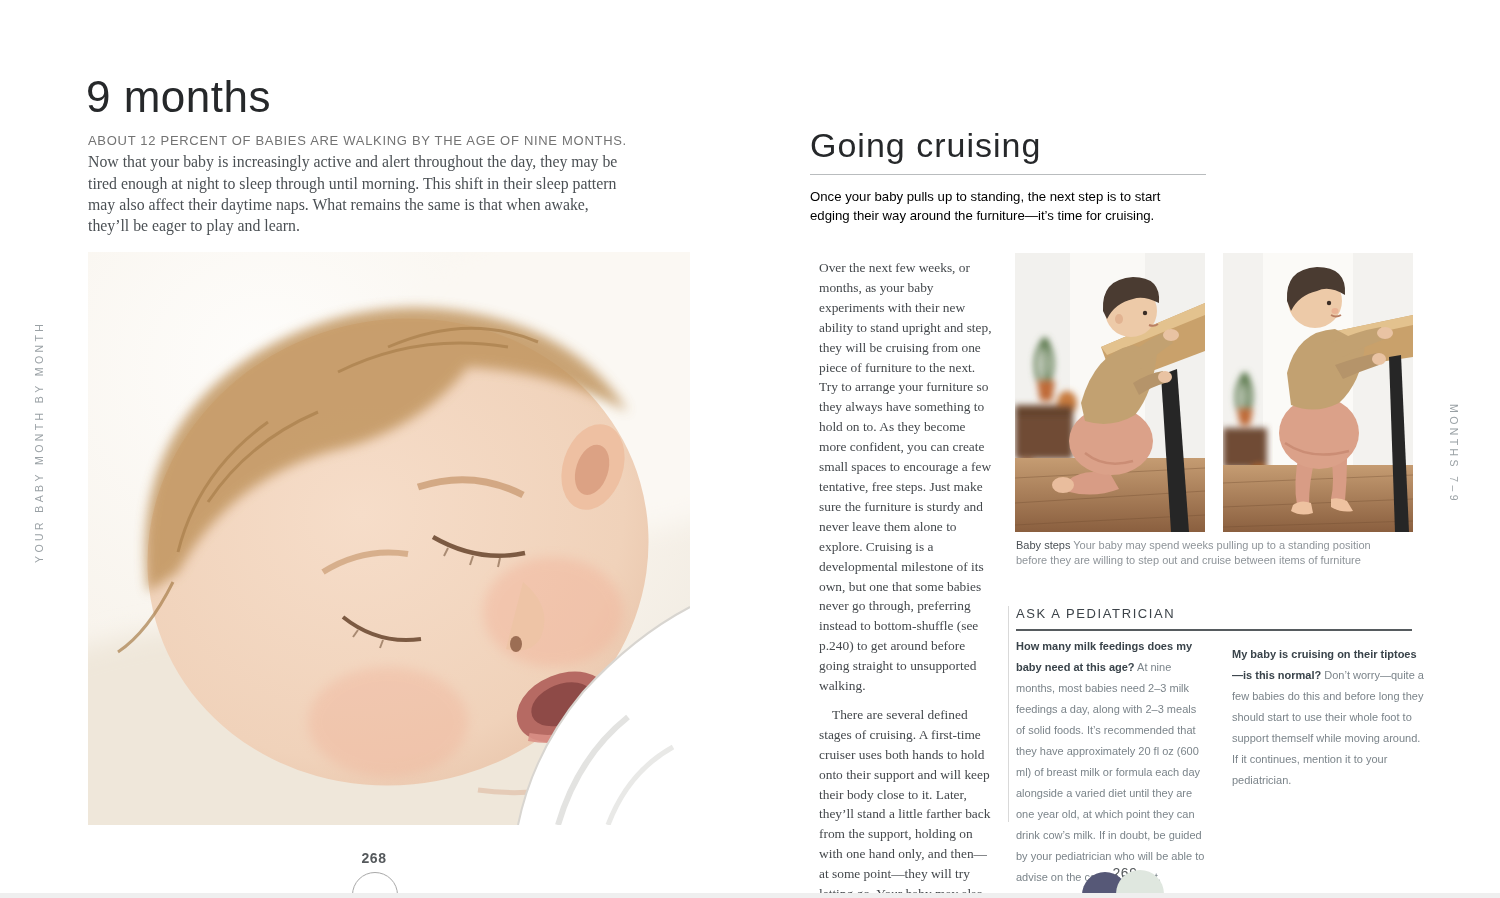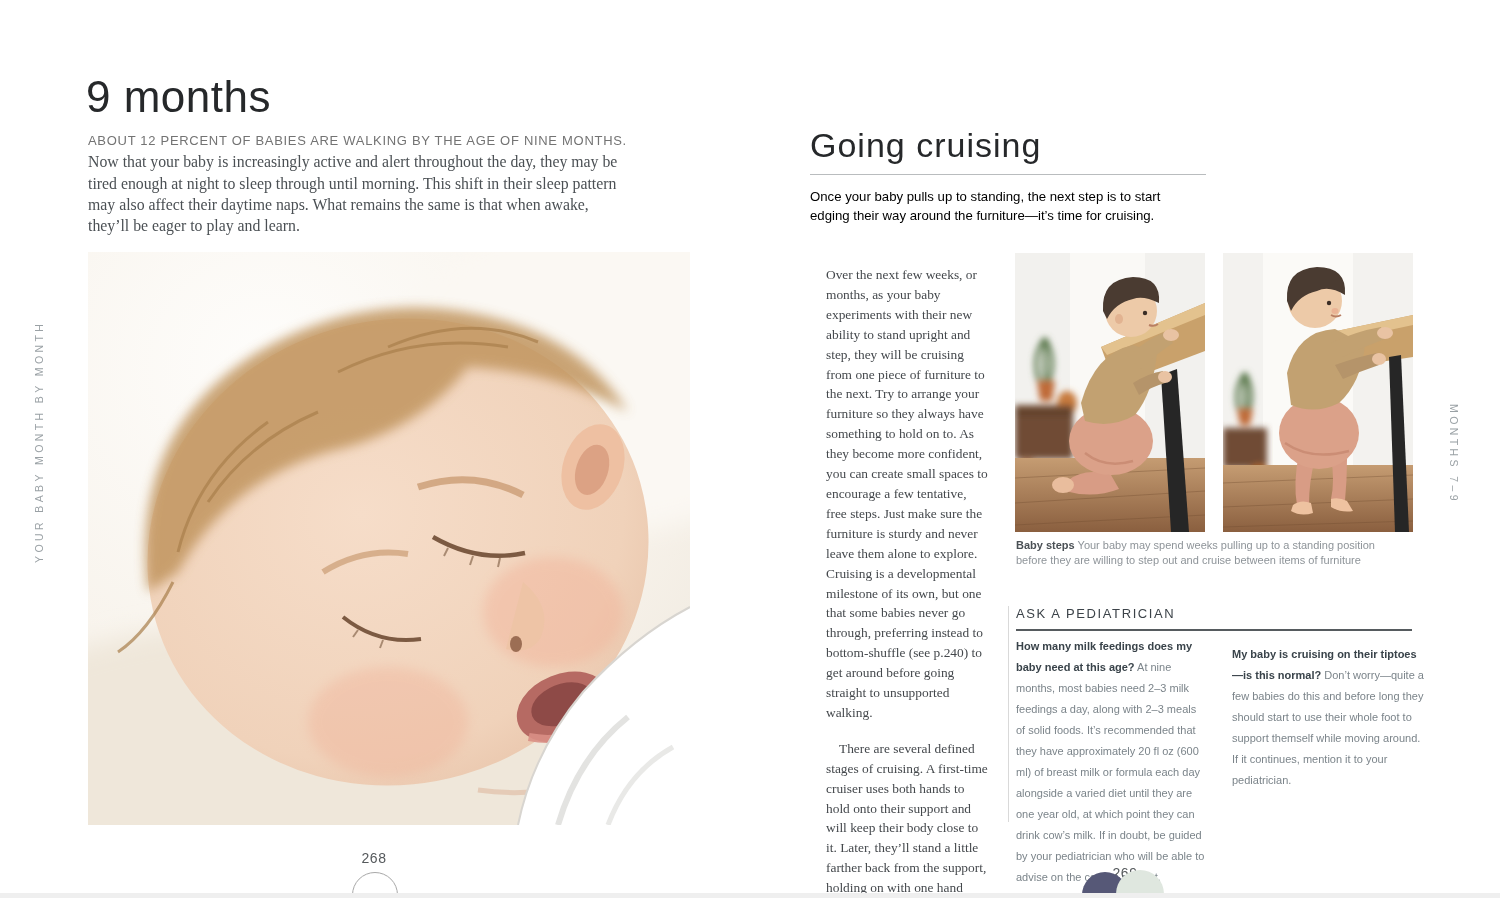--- a/index.html
+++ b/index.html
@@ -50,27 +50,27 @@
   .rp-standfirst{
     left:810px;top:187px;width:388px;
     font-size:13.2px;line-height:19px;color:#000000;
   }
   .rp-body{
     left:810px;top:249px;width:194px;
     font-family:"Liberation Serif",serif;
     font-size:13.4px;line-height:19.9px;color:#44484c;
     text-align:left;
   }
-  .rp-body p{margin:16px;}
+  .rp-body p{margin:9px;}
   .rp-body p + p{text-indent:13px;}
   .caption{
     left:1016px;top:538px;width:382px;
     font-size:11px;line-height:15.2px;color:#8e9499;
   }
-  .caption b{color:#4a5055;font-weight:bold;}
+  .caption b{color:#4a5055;font-weight:normal;}
   .ask-vline{left:1008px;top:606px;width:1px;height:216px;background:#d9d9d9;}
   .ask-header{
     left:1016px;top:606px;
     font-size:13px;letter-spacing:1.6px;color:#3c4349;
   }
   .ask-rule{left:1016px;top:629px;width:396px;height:1.5px;background:#565b5f;}
   .qa{
     font-size:11px;line-height:21px;color:#7b848a;width:192px;
   }
   .qa b{color:#39434a;font-weight:bold;}
@@ -154,21 +154,21 @@
 
     <path d="M520,520 q-60,28 -130,18" stroke="#dcb094" stroke-width="5" fill="none" opacity="0.5"></path>
 
     <path d="M430,573 Q445,500 495,440 Q545,385 602,355 L602,573 Z" fill="#ffffff"></path>
     <path d="M470,573 Q490,505 540,465" stroke="#e3e3e1" stroke-width="6" fill="none"></path>
     <path d="M520,573 Q540,520 585,495" stroke="#e9e9e7" stroke-width="5" fill="none"></path>
     <path d="M430,573 Q445,500 495,440 Q545,385 602,355" stroke="#d8d5d0" stroke-width="2" fill="none"></path>
   </svg>
 </div>
 
-<div class="abs pagenum" style="left:344px;top:850px;">268</div>
+<div class="abs pagenum" style="left:344px;top:850px;font-weight:bold;">268</div>
 <div class="abs dot outline" style="left:352px;top:872px;width:44px;height:44px;"></div>
 
 <h2 class="abs rp-title" style="margin:0;">Going cruising</h2>
 <div class="abs rp-title-rule"></div>
 
 <p class="abs rp-standfirst" style="margin:0;">Once your baby pulls up to standing, the next step is to start edging their way around the furniture—it’s time for cruising.</p>
 
 <div class="abs rp-body">
   <p>Over the next few weeks, or months, as your baby experiments with their new ability to stand upright and step, they will be cruising from one piece of furniture to the next. Try to arrange your furniture so they always have something to hold on to. As they become more confident, you can create small spaces to encourage a few tentative, free steps. Just make sure the furniture is sturdy and never leave them alone to explore. Cruising is a developmental milestone of its own, but one that some babies never go through, preferring instead to bottom-shuffle (see p.240) to get around before going straight to unsupported walking.</p>
   <p>There are several defined stages of cruising. A first-time cruiser uses both hands to hold onto their support and will keep their body close to it. Later, they’ll stand a little farther back from the support, holding on with one hand only, and then—at some point—they will try letting go. Your baby may also develop an interest in climbing—over cushions, up the stairs, and even up onto the sofa. Keep an eye on your babyproofing and make sure they can’t get into danger when doing this. Once they’re feeling confident about their balance and control, they will enjoy walking while holding your hands and may even attempt a step or two on their own. Take off their socks so their toes can grip the floor and help them balance more effectively.</p>

